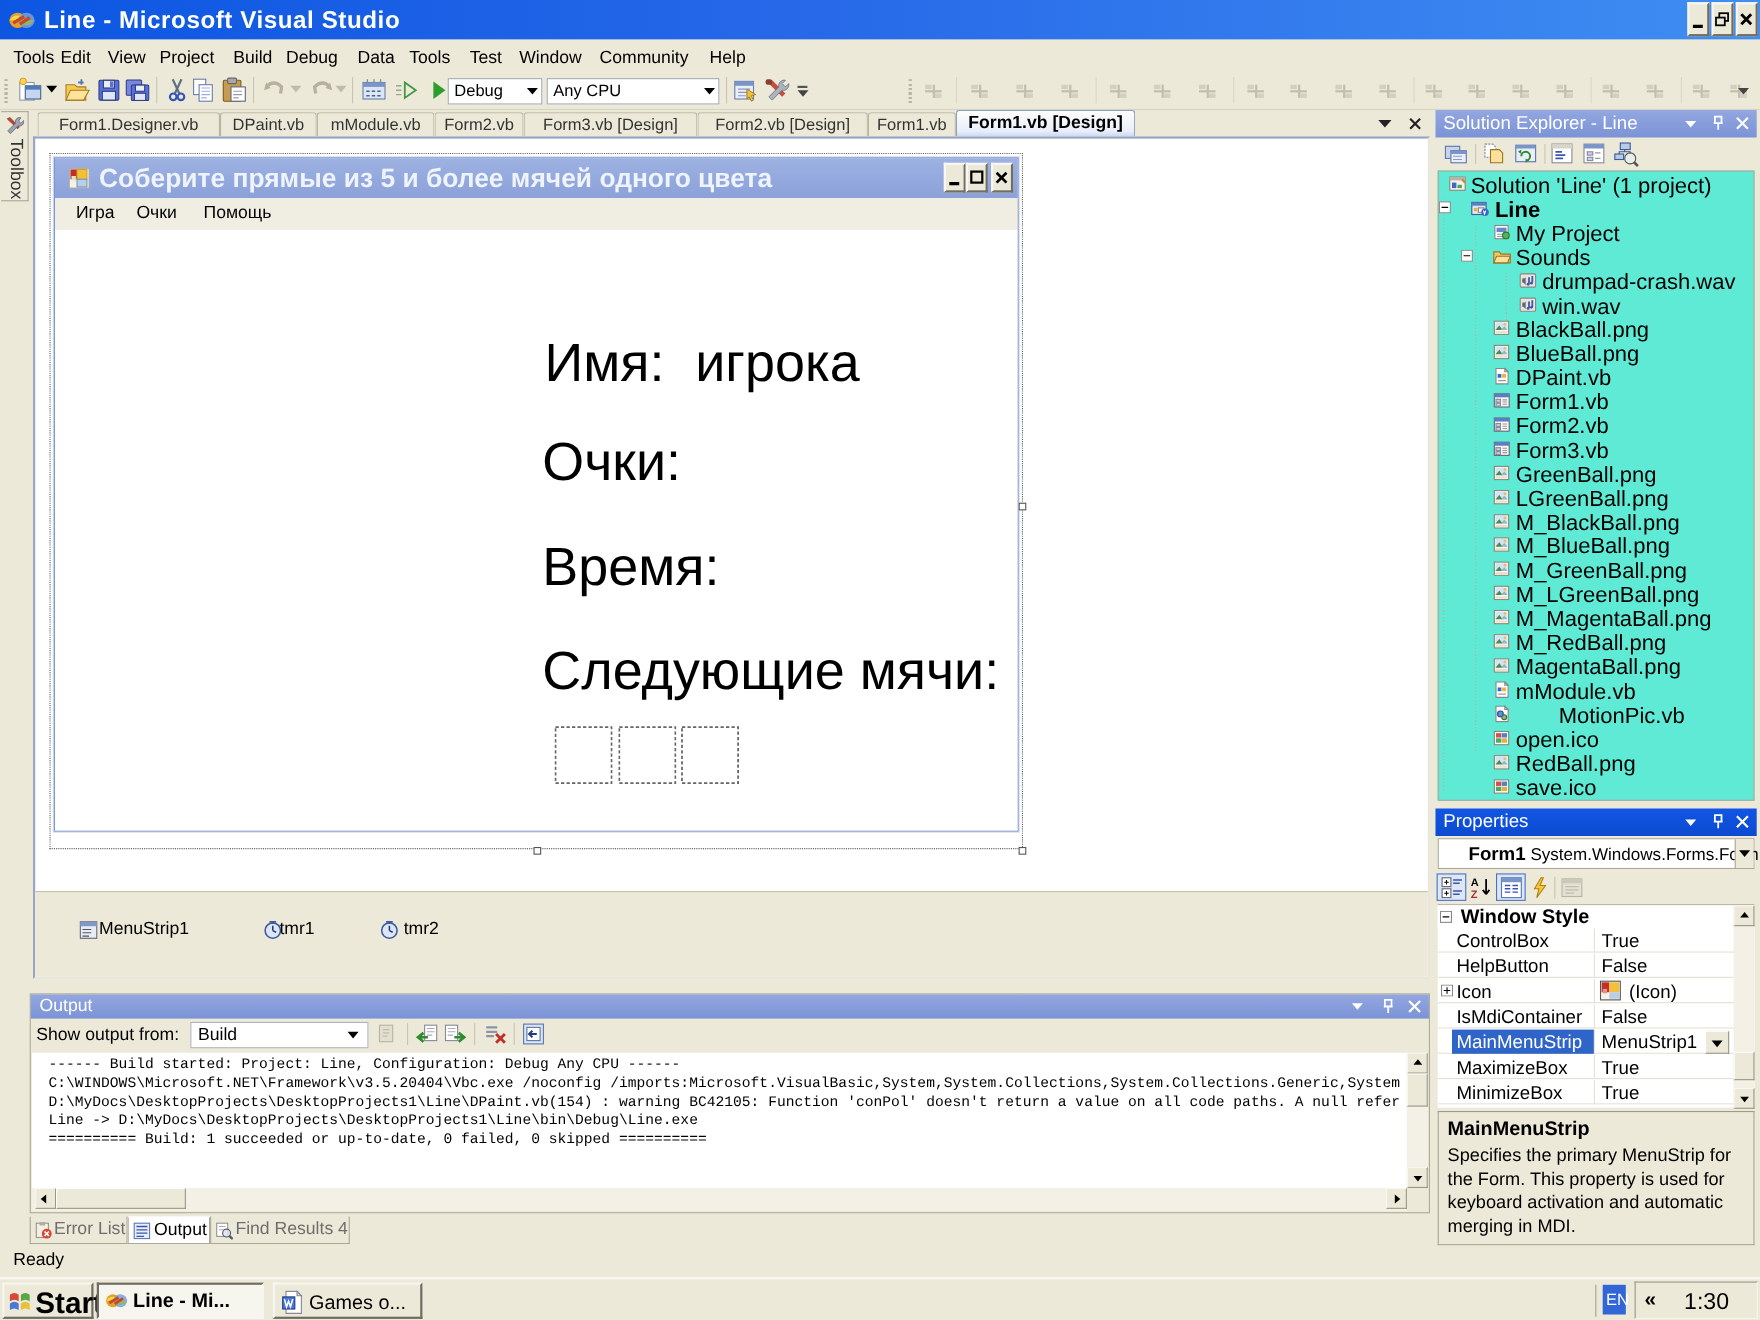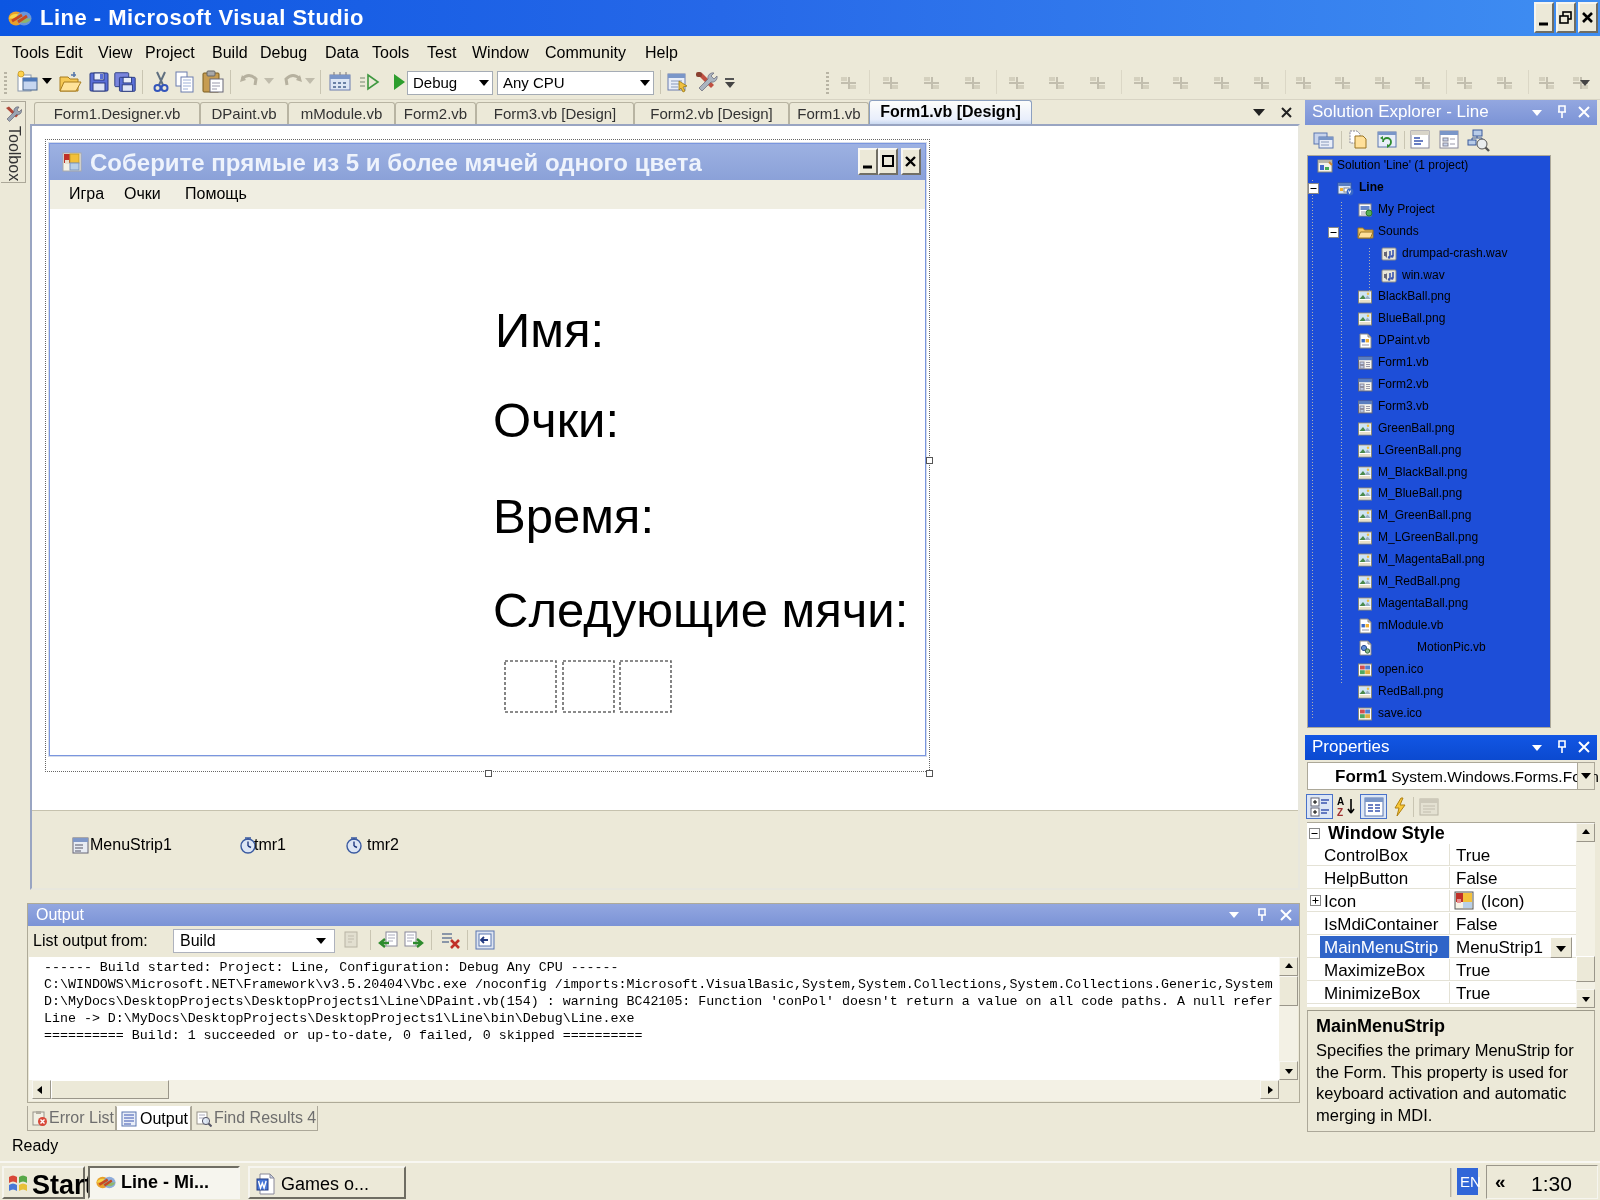--- a/index.html
+++ b/index.html
@@ -98,21 +98,21 @@
 
 
 #statusbar { left:0; top:1131px; width:1600px; height:30px; background:#ece9d8; font-size:16px; }
 #taskbar { left:0; top:1161px; width:1600px; height:39px; background:#ece9d8; border-top:2px solid #f8f7f2; }
 .taskbtn { position:absolute; top:3px; height:33px; background:#ece9d8; border:2px solid;
   border-color:#f6f5ef #6f6d63 #6f6d63 #f6f5ef; font-size:18px; }
 
 
 #rightcol { left:1305px; top:100px; width:292px; height:1031px; }
 .panehdr { position:absolute; left:0; width:292px; height:25px; color:#fff; font-size:17px; }
-#seTree { position:absolute; left:2px; top:55px; width:244px; height:573px; background:#1d4ed8; border:1px solid #aca899; font-size:12px; overflow:hidden; }
+#seTree { position:absolute; left:2px; top:55px; width:288px; height:573px; background:#5eead4; border:1px solid #aca899; font-size:20px; overflow:hidden; }
 .ti { position:absolute; white-space:nowrap; color:#000; }
 
 .pressed { background:#dce6f5; border:1px solid #4a72c8; }
 
 #pgrid { position:absolute; left:2px; top:722px; width:288px; }
 .prow { position:absolute; left:0; width:270px; height:22px; border-bottom:1px solid #e4e2d6; font-size:17px; }
 .pname { position:absolute; left:13px; width:129px; height:22px; padding:2px 0 12px 4px; overflow:hidden; white-space:nowrap; }
 .pval { position:absolute; left:142px; width:128px; height:22px; padding:2px 0 0 6px; border-left:1px solid #e4e2d6; white-space:nowrap; }
 </style>
 </head>
@@ -340,20 +340,21 @@
             <path d="M3 7 L12 16 M12 7 L3 16" stroke="#000" stroke-width="2.4"></path>
           </svg></div>
     </div>
     <div class="abs" id="dmenu">
       <span style="left:19px">Игра</span>
         <span style="left:74px">Очки</span>
         <span style="left:135px">Помощь</span>
     </div>
     <div class="abs" id="dclient">
       <div class="flabel" style="left:445px; top:93px;">Имя:</div>
+      <div class="flabel" style="left:582px; top:93px;">игрока</div>
       <div class="flabel" style="left:443px; top:183px;">Очки:</div>
       <div class="flabel" style="left:443px; top:279px;">Время:</div>
       <div class="flabel" style="left:443px; top:373px;">Следующие мячи:</div>
       <svg class="abs" style="left:454px;top:451px" width="53" height="53">
           <rect x="1" y="1" width="51" height="51" fill="none" stroke="#666" stroke-width="1.6" stroke-dasharray="3 2"></rect>
         </svg>
       <svg class="abs" style="left:512px;top:451px" width="53" height="53">
           <rect x="1" y="1" width="51" height="51" fill="none" stroke="#666" stroke-width="1.6" stroke-dasharray="3 2"></rect>
         </svg>
       <svg class="abs" style="left:569px;top:451px" width="53" height="53">
@@ -393,21 +394,21 @@
       <span style="position:absolute;left:8px;top:2px">Output</span>
     <div class="abs" style="left:1201px;top:8px;width:0;height:0;border:5px solid transparent;border-top:6px solid #fff;"></div>
     <svg class="abs" style="left:1227px;top:3px" width="14" height="16" viewBox="0 0 14 16">
         <path d="M4 2 h6 v6 h-6 z M3 8 h8 M7 8 v6" stroke="#fff" stroke-width="1.6" fill="none"></path>
       </svg>
     <svg class="abs" style="left:1251px;top:4px" width="14" height="14" viewBox="0 0 14 14">
         <path d="M2 2 L12 12 M12 2 L2 12" stroke="#fff" stroke-width="2"></path>
       </svg>
   </div>
   <div class="abs" id="outtool">
-    <span class="abs" style="left:5px;top:6px;font-size:16px;">List output from:</span>
+    <span class="abs" style="left:5px;top:6px;font-size:16px;">Show output from:</span>
     <div class="abs" style="left:145px;top:3px;width:162px;height:24px;background:#fff;border:1px solid #aeb2bd;"></div>
     <span class="abs" style="left:152px;top:6px;font-size:16px;">Build</span>
     <div class="abs" style="left:288px;top:12px;width:0;height:0;border:5px solid transparent;border-top:6px solid #000;"></div>
     <svg class="abs ot" style="left:313px" width="22" height="22" viewBox="0 0 22 22">
         <rect x="4" y="3" width="12" height="15" fill="#e2dfd0" stroke="#b8b4a4"></rect>
         <path d="M7 7 h6 M7 10 h6 M7 13 h4" stroke="#c2beae" stroke-width="1.2"></path>
       </svg>
     <div class="tsep" style="left:342px;top:4px;height:20px"></div>
       <svg class="abs ot" style="left:350px" width="22" height="22" viewBox="0 0 22 22">
         <rect x="8" y="3" width="11" height="14" fill="#fff" stroke="#889"></rect>
@@ -499,21 +500,21 @@
   <div class="taskbtn" style="left:88px; width:152px; font-weight:bold; background:#f6f5ee; border-color:#6f6d63 #f6f5ef #f6f5ef #6f6d63;">
       <svg style="position:absolute;left:6px;top:7px" width="20" height="15" viewBox="0 0 24 17">
         <ellipse cx="8" cy="8.5" rx="7.5" ry="7" fill="#e8a02a"></ellipse>
         <path d="M1 8.5 a7.5 7 0 0 1 14 0" fill="#f6d84a"></path>
         <ellipse cx="16" cy="8.5" rx="7.5" ry="7" fill="#7aa0d8" fill-opacity="0.85"></ellipse>
         <path d="M9 8.5 a7.5 7 0 0 0 14 0" fill="#90b860" fill-opacity="0.9"></path>
         <path d="M4 11 L14 5 M10 12 L19 6" stroke="#c84820" stroke-width="3"></path>
       </svg>
       <span style="position:absolute;left:31px;top:4px">Line - Mi...</span>
     </div>
-  <div class="taskbtn" style="left:248px; width:158px;">
+  <div class="taskbtn" style="left:248px; width:136px;">
       <svg style="position:absolute;left:6px;top:5px" width="20" height="22" viewBox="0 0 20 22">
         <path d="M4 1 h10 l4 4 v16 H4 z" fill="#fff" stroke="#889"></path>
         <path d="M14 1 l4 4 h-4 z" fill="#c8d4e8" stroke="#889"></path>
         <rect x="1" y="6" width="11" height="11" fill="#4878d8" stroke="#223a80"></rect>
         <path d="M2.5 8 l2 7 1.8 -5 1.8 5 2 -7" stroke="#fff" stroke-width="1.4" fill="none"></path>
       </svg>
       <span style="position:absolute;left:31px;top:6px">Games o...</span>
     </div>
   <div class="abs" style="left:1450px;top:5px;width:2px;height:29px;background:#d8d4c4;border-left:1px solid #b8b4a4;"></div>
   <div class="abs" style="left:1457px;top:5px;width:21px;height:27px;background:#3166d8;color:#fff;font-size:15px;">

